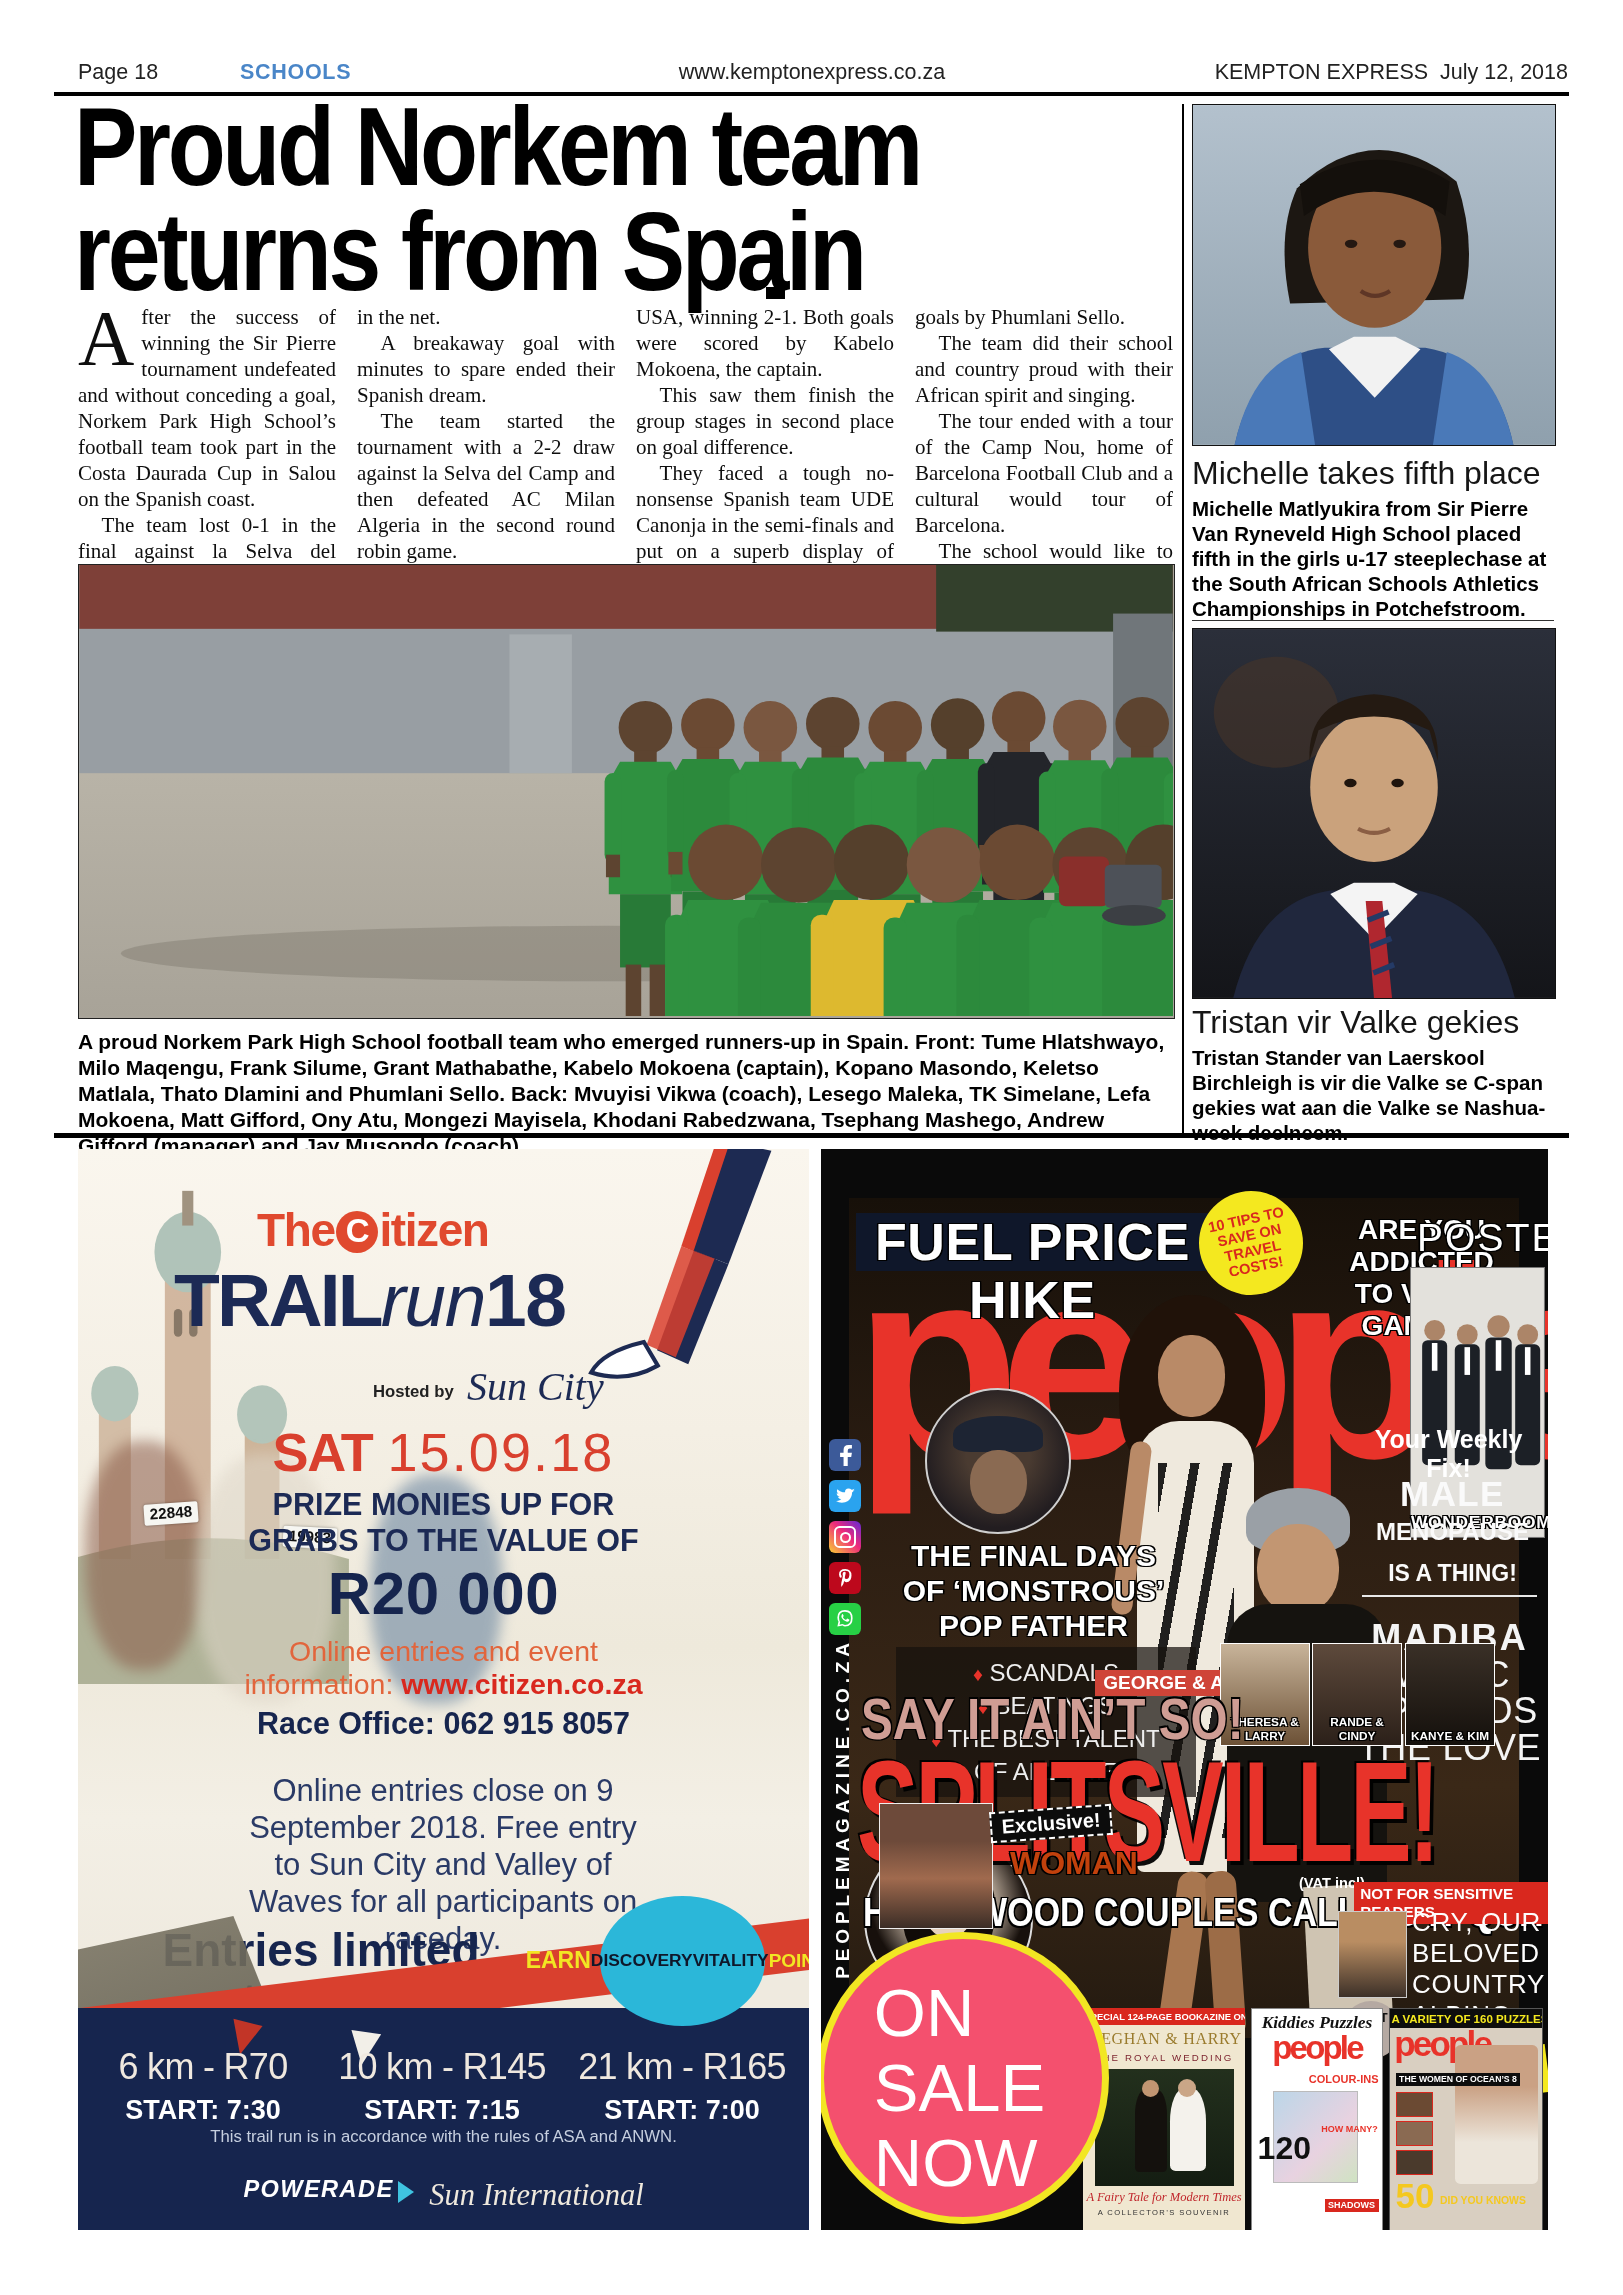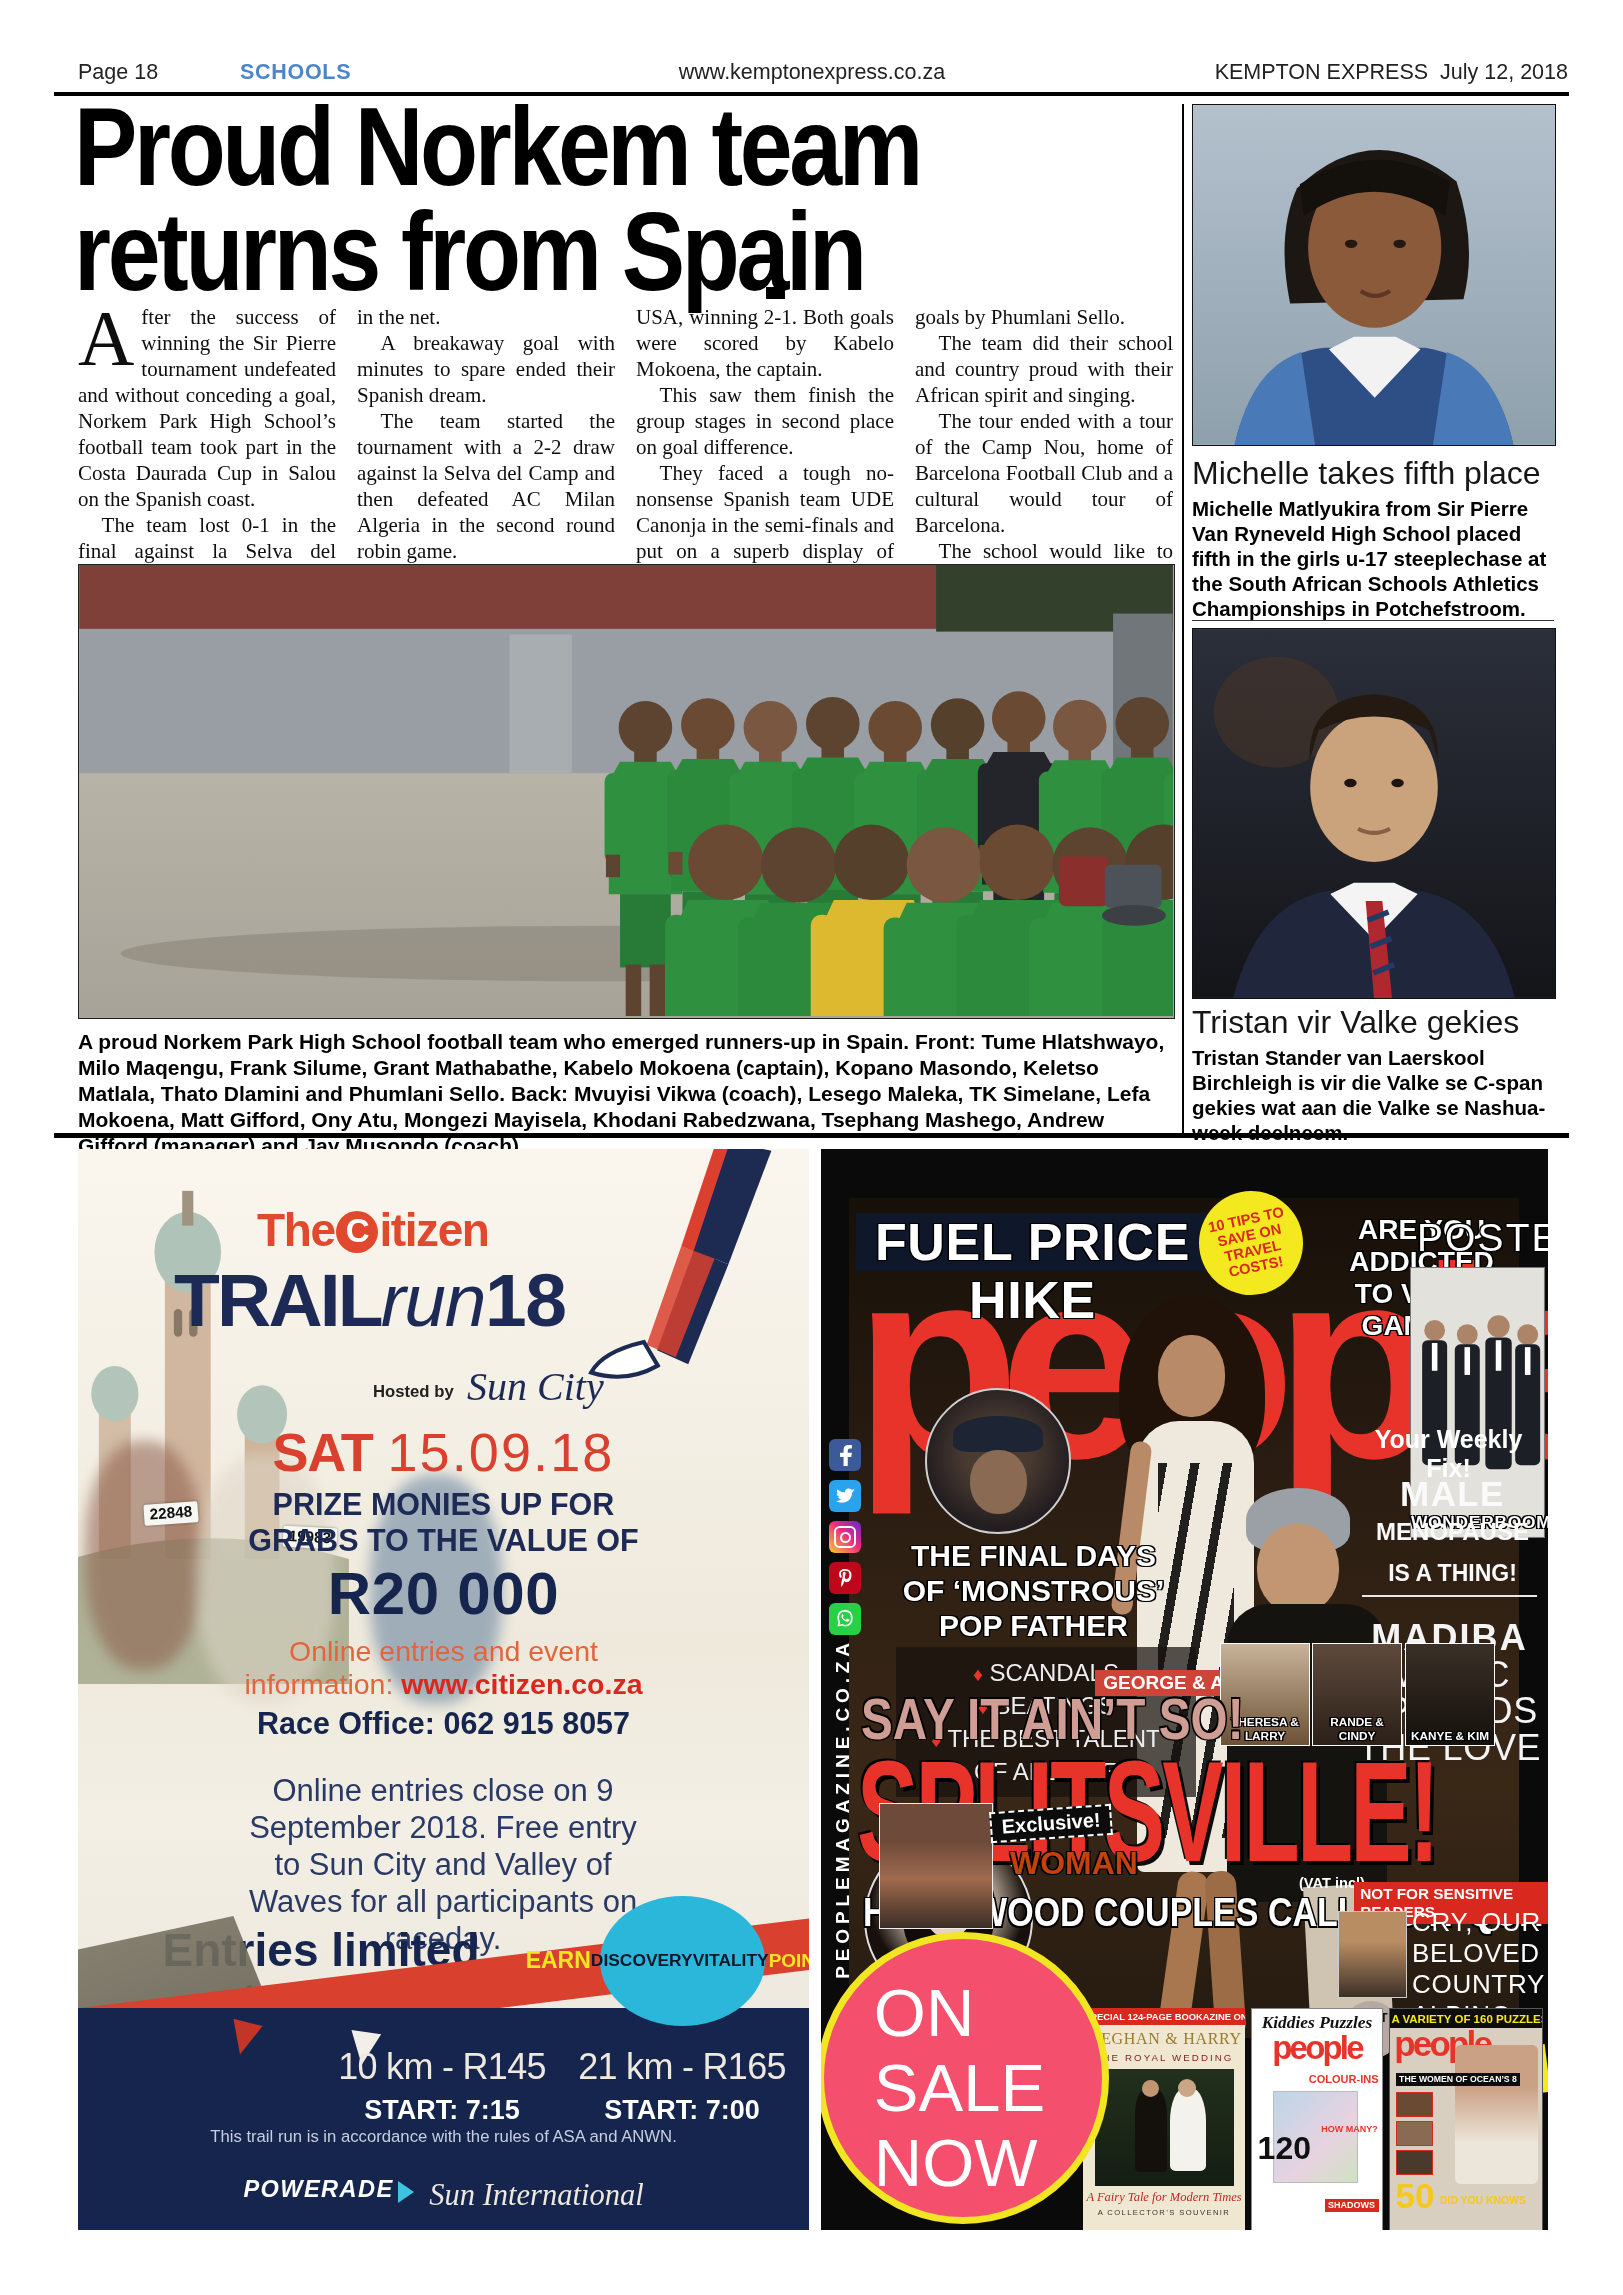--- a/index.html
+++ b/index.html
@@ -413,20 +413,24 @@
   <div class="ab flag" style="left:151px;top:873px;border-top:33px solid #c23527;transform:rotate(14deg);"></div>
   <div class="ab flag" style="left:271px;top:883px;border-top:33px solid #f2efe8;transform:rotate(8deg);"></div>
 
   <div class="ab vitality">
     <div class="y">EARN</div>
     <div class="w">DISCOVERY</div>
     <div class="w">VITALITY</div>
     <div class="y" style="font-size:19px;">POINTS</div>
   </div>
 
+  <div class="ab price-row" style="left:21px;">
+    <div class="price-d">6 km - R70</div>
+    <div class="price-s">START: 7:30</div>
+  </div>
   <div class="ab price-row" style="left:260px;">
     <div class="price-d">10 km - R145</div>
     <div class="price-s">START: 7:15</div>
   </div>
   <div class="ab price-row" style="left:500px;">
     <div class="price-d">21 km - R165</div>
     <div class="price-s">START: 7:00</div>
   </div>
   <div class="ab cit-disc">
     <div>This trail run is in accordance with the rules of ASA and ANWN.</div>

